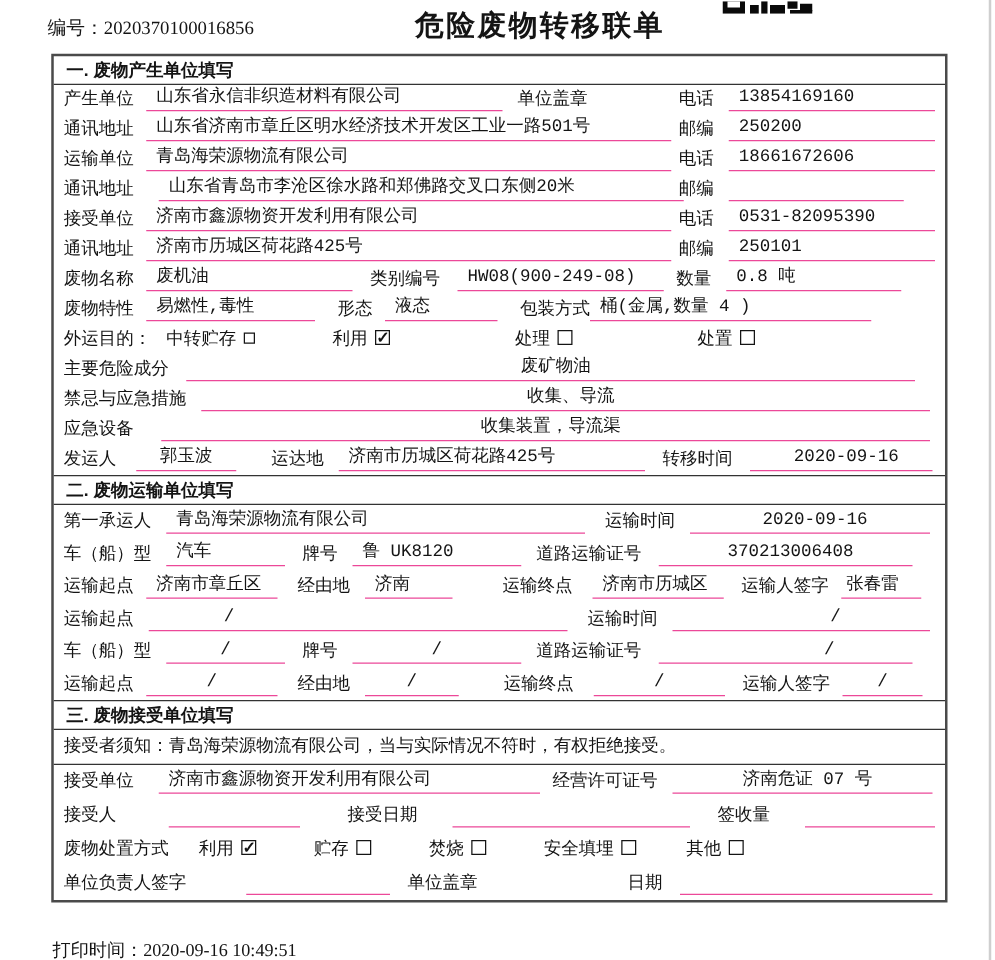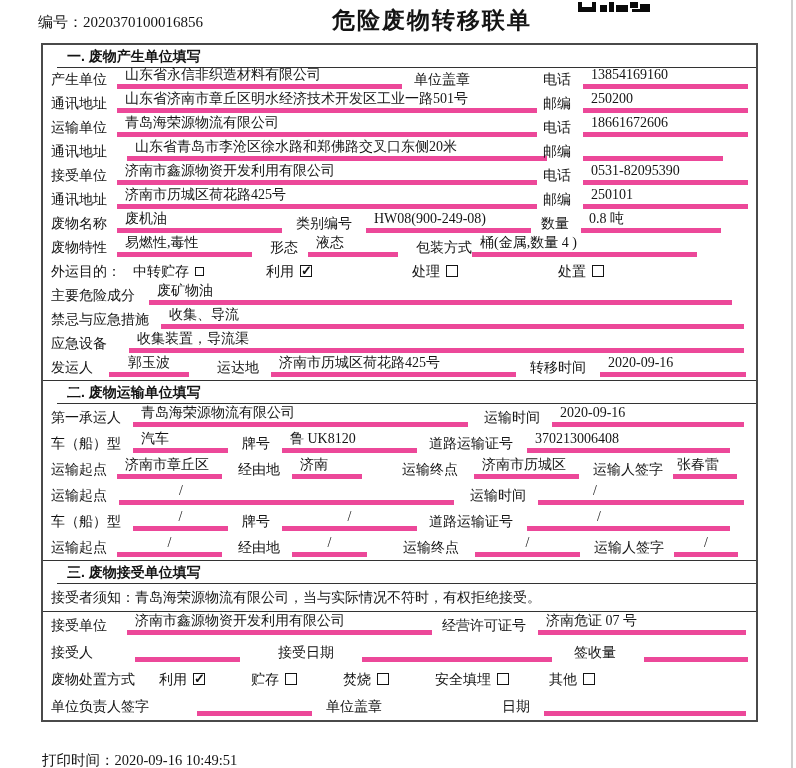--- a/index.html
+++ b/index.html
@@ -14,29 +14,29 @@
   .doc-title{position:absolute;left:0;right:0;top:5px;text-align:center;
     font-size:23px;font-weight:bold;letter-spacing:2px;margin-left:68px;}
   .qr{position:absolute;left:578px;top:0;width:72px;height:10px;}
   .scan-edge{position:absolute;left:791px;top:0;width:2px;height:768px;background:#cfcfcf;}
   
   .form-table{position:absolute;top:43px;left:41px;width:717px;box-sizing:border-box;
     border:2px solid #4a4a4a;background:#fff;}
   .sec{position:relative;}
   .sec + .sec{border-top:1px solid #333;}
   .sec-hd{height:22px;line-height:22px;padding:0 10px;font-weight:bold;font-size:14px;
-    border-bottom:1px solid #333;font-family:"Liberation Sans","DejaVu Sans",sans-serif;margin-left:14px;}
+    border-bottom:1px solid #333;font-family:"Liberation Sans","DejaVu Sans",sans-serif;}
   .notice{height:27px;line-height:27px;padding:0 8px;border-bottom:1px solid #333;white-space:nowrap;}
   .row{display:flex;align-items:flex-end;padding:0 8px 3px 8px;position:relative;
     white-space:nowrap;box-sizing:border-box;}
   .h24{height:24px;} .h26{height:26px;} .h27{height:27px;padding-bottom:4px;}
   .lbl{line-height:19px;}
-  .ul{border-bottom:5px solid #ec4899;line-height:19px;min-height:19px;box-sizing:border-box;
-    padding-left:8px;overflow:hidden;}
-  .fx{flex:1 1 auto;}
+  .ul{border-bottom:1px solid #ec4899;line-height:19px;min-height:19px;box-sizing:border-box;
+    padding-left:8px;overflow:hidden;font-family:Liberation Mono, monospace;}
+  .fx{flex:1 1 auto;text-align:center;}
   .ct{text-align:center;padding-left:0;}
   .rgt{position:absolute;left:500px;right:8px;bottom:3px;display:flex;align-items:flex-end;}
   .rgt .lbl{flex:0 0 auto;}
   .rgt .ul{flex:1 1 auto;margin-left:12px;}
   .box{display:inline-block;width:12px;height:12px;border:1px solid #141414;margin-left:6px;
     position:relative;vertical-align:-1px;box-sizing:border-box;}
   .box.sm{width:9px;height:9px;vertical-align:0;}
   .box.checked::after{content:"\2713";position:absolute;left:0px;top:-5px;font-size:13px;font-weight:bold;}
   .print-line{position:absolute;left:42px;top:751px;font-size:14.5px;white-space:nowrap;}
 </style>

